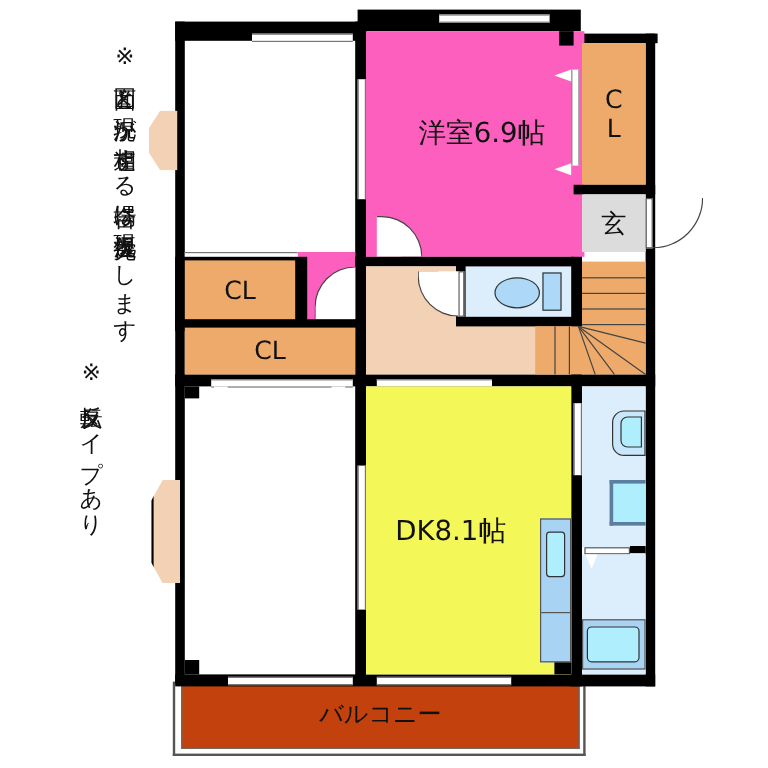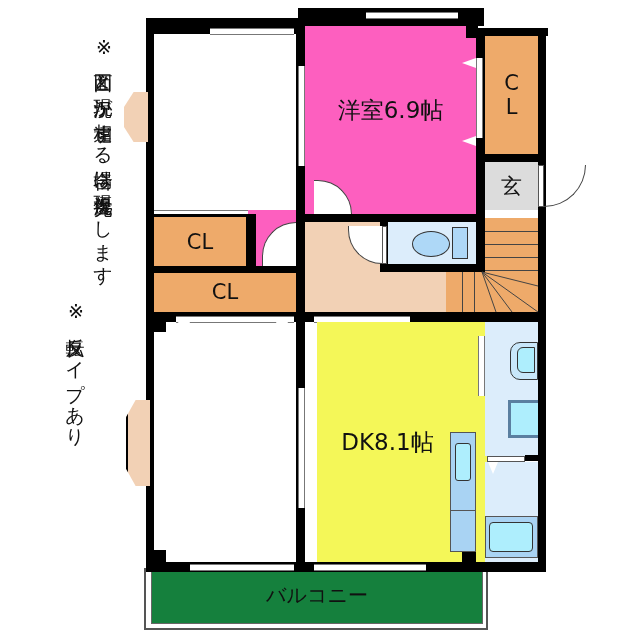--- a/index.html
+++ b/index.html
@@ -2,25 +2,25 @@
 <html><head>
 <meta charset="utf-8">
 <style>
   html,body{margin:0;padding:0;background:#fff;}
   body{width:640px;height:640px;position:relative;overflow:hidden;font-family:"DejaVu Sans","Liberation Sans",sans-serif;}
   .abs{position:absolute;box-sizing:border-box;}
   .wall{position:absolute;background:#000;}
   .room{position:absolute;display:flex;align-items:center;justify-content:center;color:#111;}
   .pink{background:#fd5fbf;}
   .orange{background:#eeaa6a;}
-  .yellow{background:#f4f758;margin-left:12px;}
+  .yellow{background:#f4f758;}
   .beige{background:#f2d1b5;}
   .gray{background:#dcdcdc;}
   .lblue{background:#dcedfb;}
-  .balcony{background:#15803d;}
+  .balcony{background:#c2410c;}
   .win-h{position:absolute;height:5px;background:#fff;border-top:1px solid #777;border-bottom:1px solid #777;}
   .win-v{position:absolute;width:5px;background:#fff;border-left:1px solid #777;border-right:1px solid #777;}
   .lbl-big{font-size:23px;letter-spacing:0px;}
   .lbl-cl{font-size:21px;}
   .vnote{position:absolute;writing-mode:vertical-rl;font-size:19px;color:#111;line-height:1;letter-spacing:1px;}
   .tri{position:absolute;width:0;height:0;}
   .stair-line{position:absolute;background:#444;}
 </style>
 </head>
 <body>
@@ -56,21 +56,21 @@
     <span class="lbl-cl">CL</span>
   </div>
 
   <div class="abs" style="left:262px;top:222px;width:34px;height:44px;background:#fff;border:1px solid #444;border-radius:44px 0 0 0;border-right:none;border-bottom:none;"></div>
 
   <div class="room orange" style="left:154px;top:272px;width:142px;height:40px;">
     <span class="lbl-cl">CL</span>
   </div>
   <div class="wall" style="left:146px;top:266px;width:155px;height:7px;"></div>
 
-  <div class="room pink" style="left:305px;top:26px;width:171px;height:188px;">
+  <div class="room pink" style="left:305px;top:26px;width:171px;height:188px;padding-left:11px;">
     <span class="lbl-big" style="margin-bottom:20px;">洋室6.9帖</span>
   </div>
   <div class="wall" style="left:466px;top:26px;width:12px;height:12px;"></div>
   <div class="abs" style="left:314px;top:180px;width:38px;height:34px;background:#fff;border:1px solid #444;border-radius:0 38px 0 0;border-left:none;border-bottom:none;"></div>
   <div class="win-v" style="left:476px;top:58px;height:80px;"></div>
   <div class="tri" style="left:462px;top:58px;border-top:5px solid transparent;border-bottom:5px solid transparent;border-right:14px solid #fff;"></div>
   <div class="tri" style="left:462px;top:136px;border-top:5px solid transparent;border-bottom:5px solid transparent;border-right:14px solid #fff;"></div>
 
   <div class="room orange" style="left:485px;top:36px;width:53px;height:118px;flex-direction:column;">
     <span class="lbl-cl">C</span>

